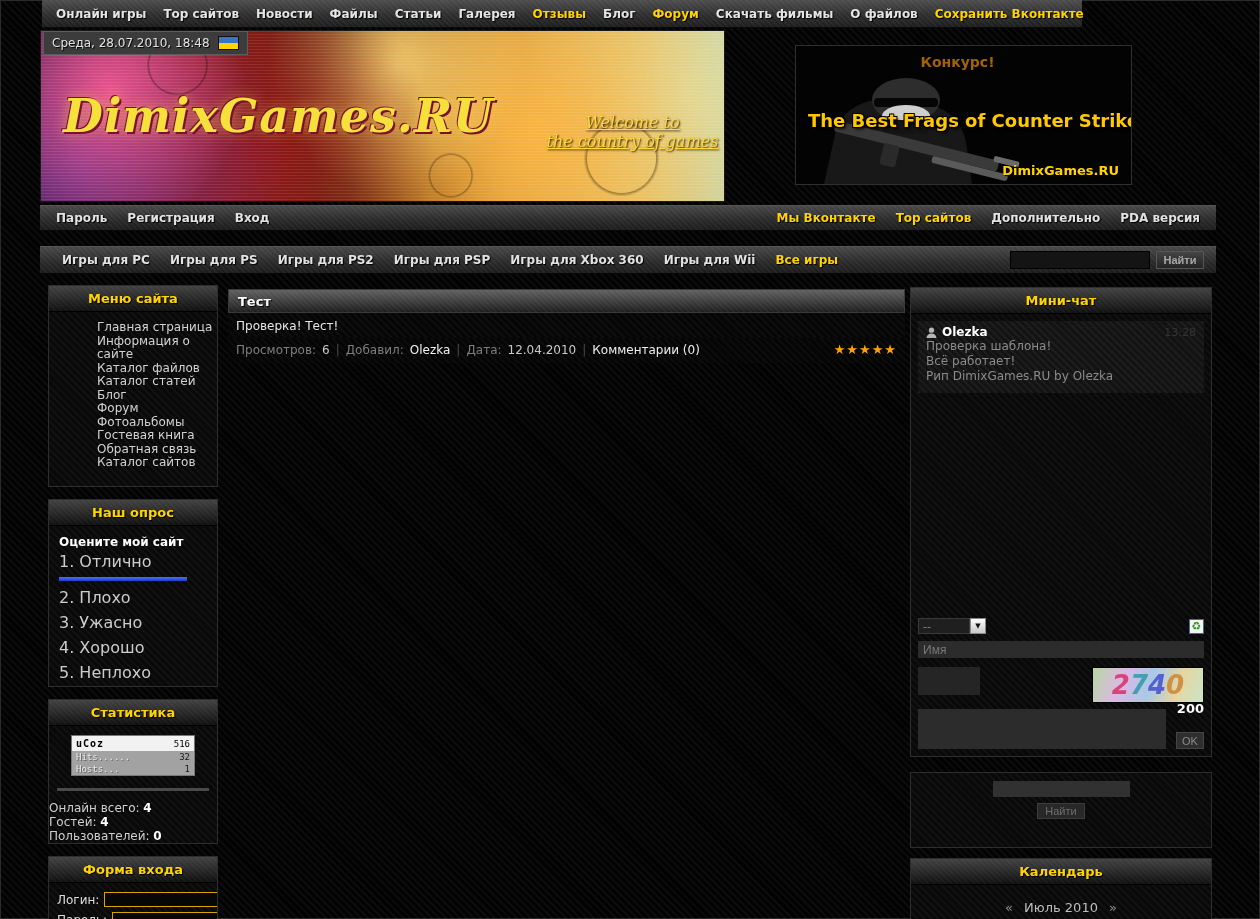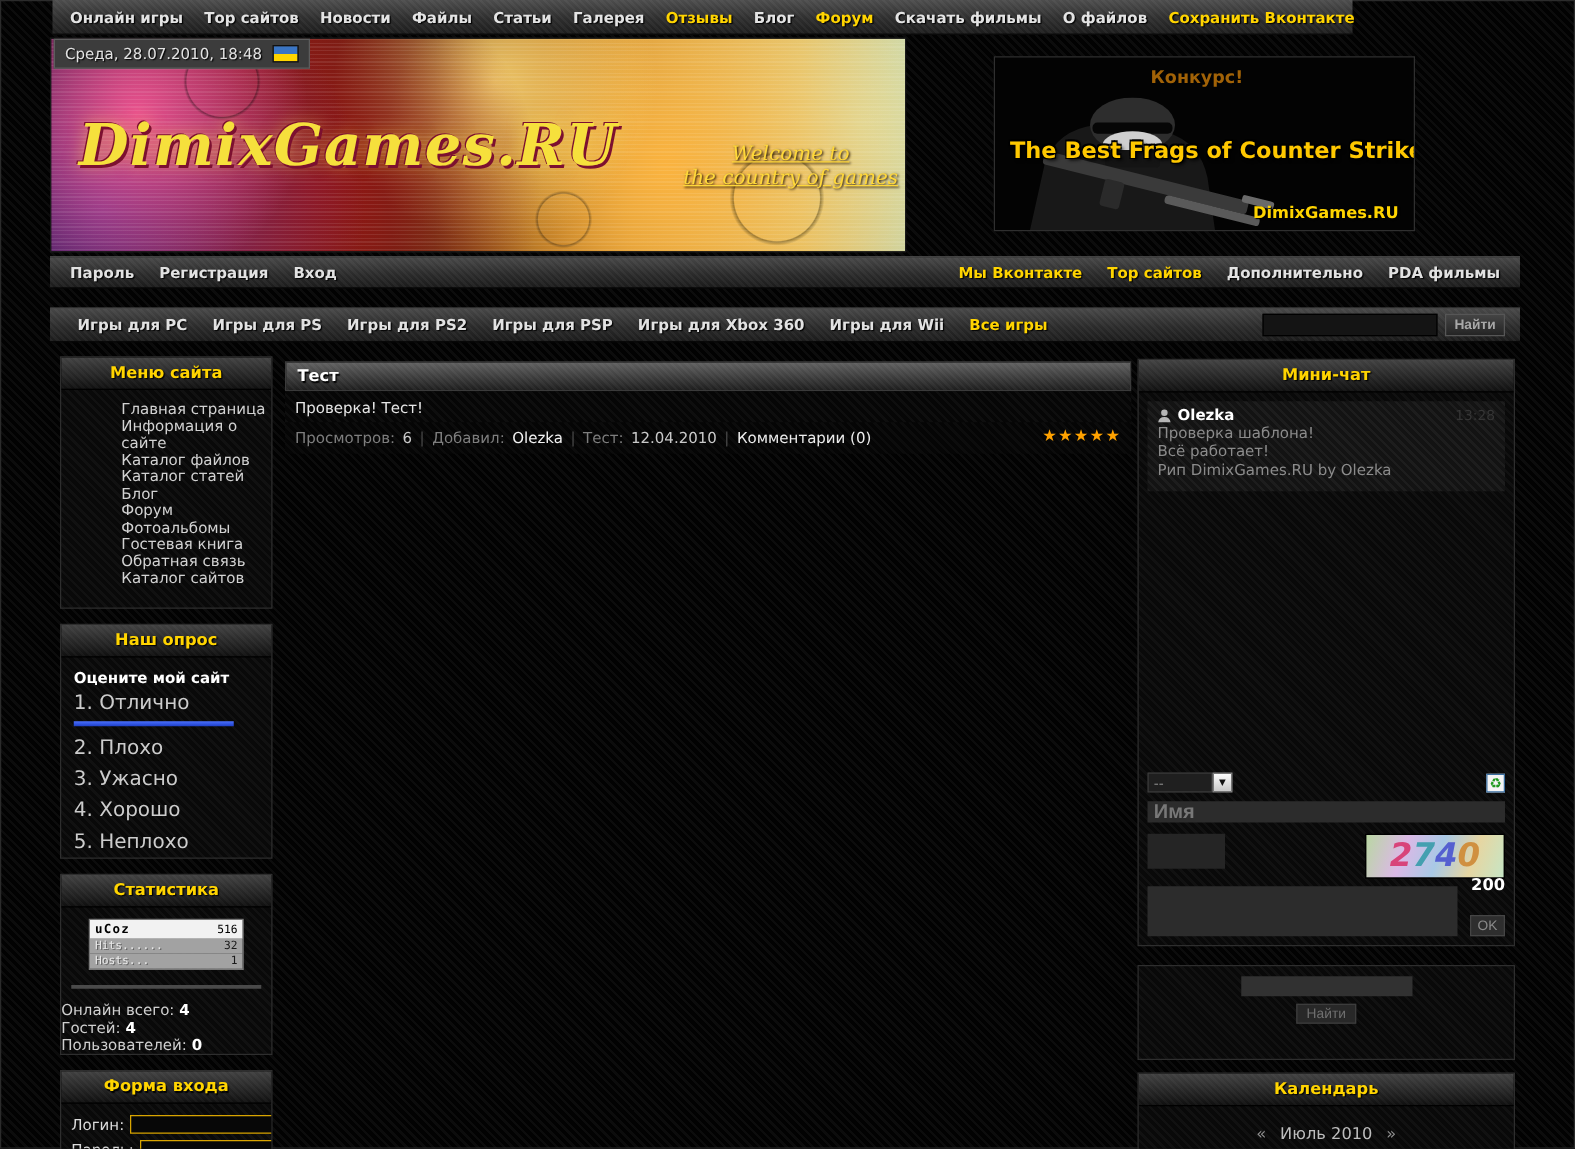--- a/index.html
+++ b/index.html
@@ -160,21 +160,21 @@
   .chat-spacer { flex:1; }
   .chat-row1 { display:flex; align-items:center; justify-content:space-between; margin-bottom:7px; }
   .chat-select { display:flex; align-items:center; height:16px; cursor:pointer; }
   .sel-val { width:52px; height:16px; background:#1f1f1f; border:1px solid #3a3a3a;
     color:#8a8a8a; font-size:11px; padding:1px 4px; }
   .sel-btn { width:16px; height:16px; background:linear-gradient(#fdfdfd,#c8c8c8);
     border:1px solid #888; color:#111; font-size:7px; display:flex; align-items:center; justify-content:center; }
   .chat-refresh { width:15px; height:15px; background:#f4f4f4; border:1px solid #3a6ea0;
     color:#1f9a1f; font-size:11px; line-height:13px; text-align:center; cursor:pointer; }
   .chat-name { width:100%; height:17px; background:#2c2c2c; border:none; outline:none;
-    color:#ffffff; font-size:16px; padding:0 5px; margin-bottom:9px;font-weight:bold; }
+    color:#ffffff; font-size:12px; padding:0 5px; margin-bottom:9px; }
   .chat-name::placeholder { color:#787878; }
   .chat-row2 { display:flex; justify-content:space-between; align-items:flex-start; margin-bottom:6px; }
   .captcha-input { width:62px; height:28px; background:#252525; border:none; outline:none;
     color:#ddd; font-size:13px; padding:0 5px; }
   .captcha-img { width:112px; height:36px; border:1px solid #000; overflow:hidden;
     background:linear-gradient(110deg,#b9d7a2,#dbb9e6 28%,#a9c9e6 52%,#e6d6a2 76%,#c6e6c6);
     display:flex; align-items:center; justify-content:center; gap:3px;
     font-weight:bold; font-style:italic; font-size:26px; cursor:pointer; }
   .captcha-img .cd0 { color:#d8447a; transform:rotate(-8deg); }
   .captcha-img .cd1 { color:#44a0b0; transform:rotate(5deg); }
@@ -255,21 +255,21 @@
   <nav class="gradbar navbar2">
     <div class="nav-group">
       <a class="nv-link">Пароль</a>
         <a class="nv-link">Регистрация</a>
         <a class="nv-link">Вход</a>
     </div>
     <div class="nav-group">
       <a class="nv-link hl">Мы Вконтакте</a>
         <a class="nv-link hl">Тор сайтов</a>
         <a class="nv-link">Дополнительно</a>
-        <a class="nv-link">PDA фильмы</a>
+        <a class="nv-link">PDA версия</a>
     </div>
   </nav>
 
   <nav class="gradbar gamesbar">
     <div class="nav-group">
       <a class="nv-link">Игры для PC</a>
         <a class="nv-link">Игры для PS</a>
         <a class="nv-link">Игры для PS2</a>
         <a class="nv-link">Игры для PSP</a>
         <a class="nv-link">Игры для Xbox 360</a>
@@ -399,21 +399,21 @@
     <div>
       <div class="art-title">Тест</div>
       <div class="art-body">Проверка! Тест!</div>
       <div class="art-meta">
         <span>Просмотров:</span>
         <span class="v">6</span>
         <span class="sep">|</span>
         <span>Добавил:</span>
         <a class="author">Olezka</a>
         <span class="sep">|</span>
-        <span>Тест:</span>
+        <span>Дата:</span>
         <span class="v">12.04.2010</span>
         <span class="sep">|</span>
         <a class="comments">Комментарии (0)</a>
         <span class="stars">★★★★★</span>
       </div>
     </div>
   </div>
 
   <div class="col-right">
 

